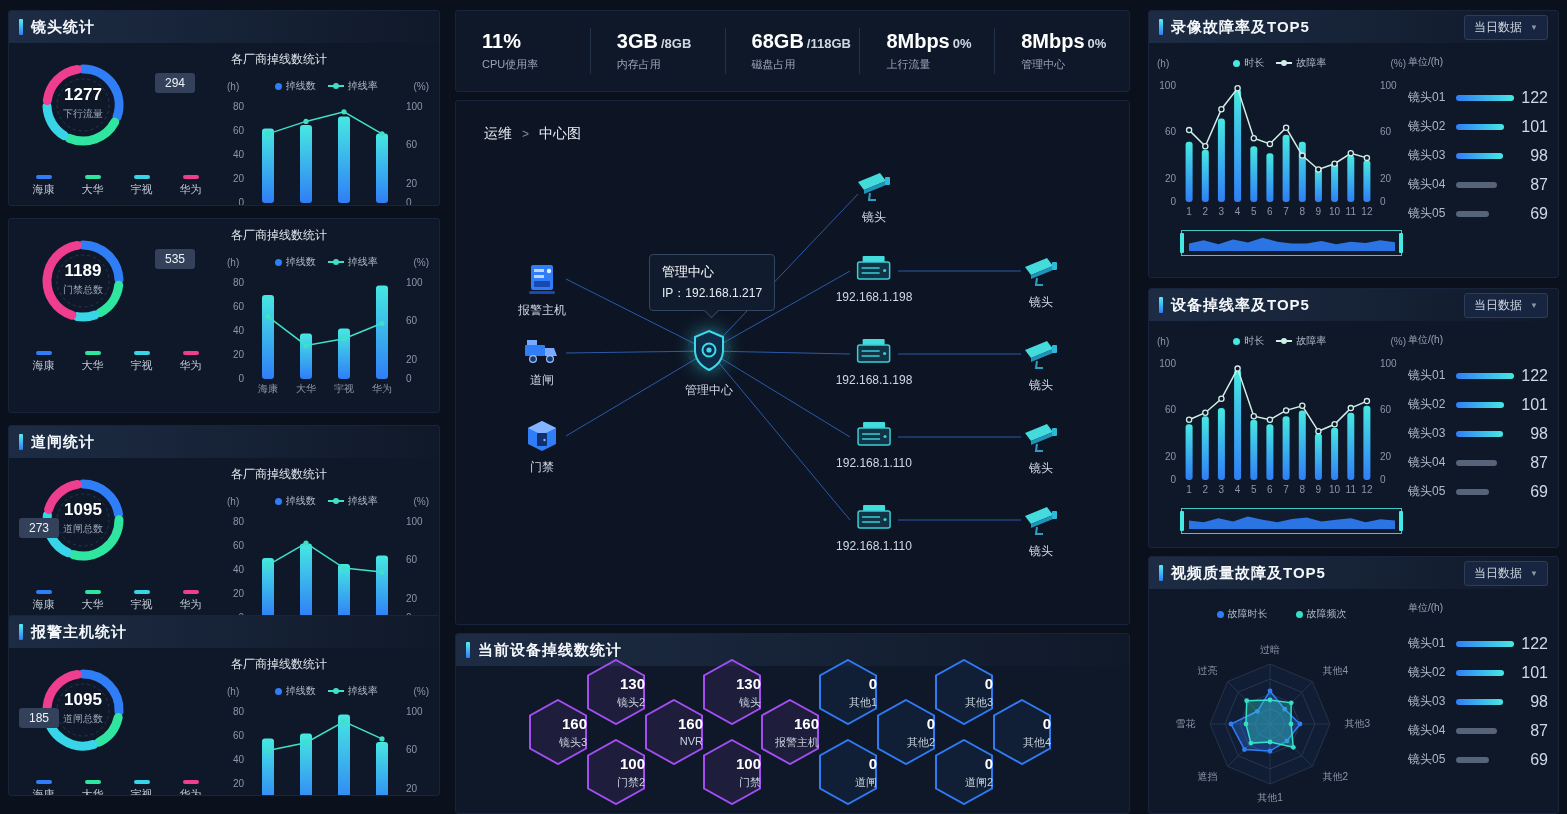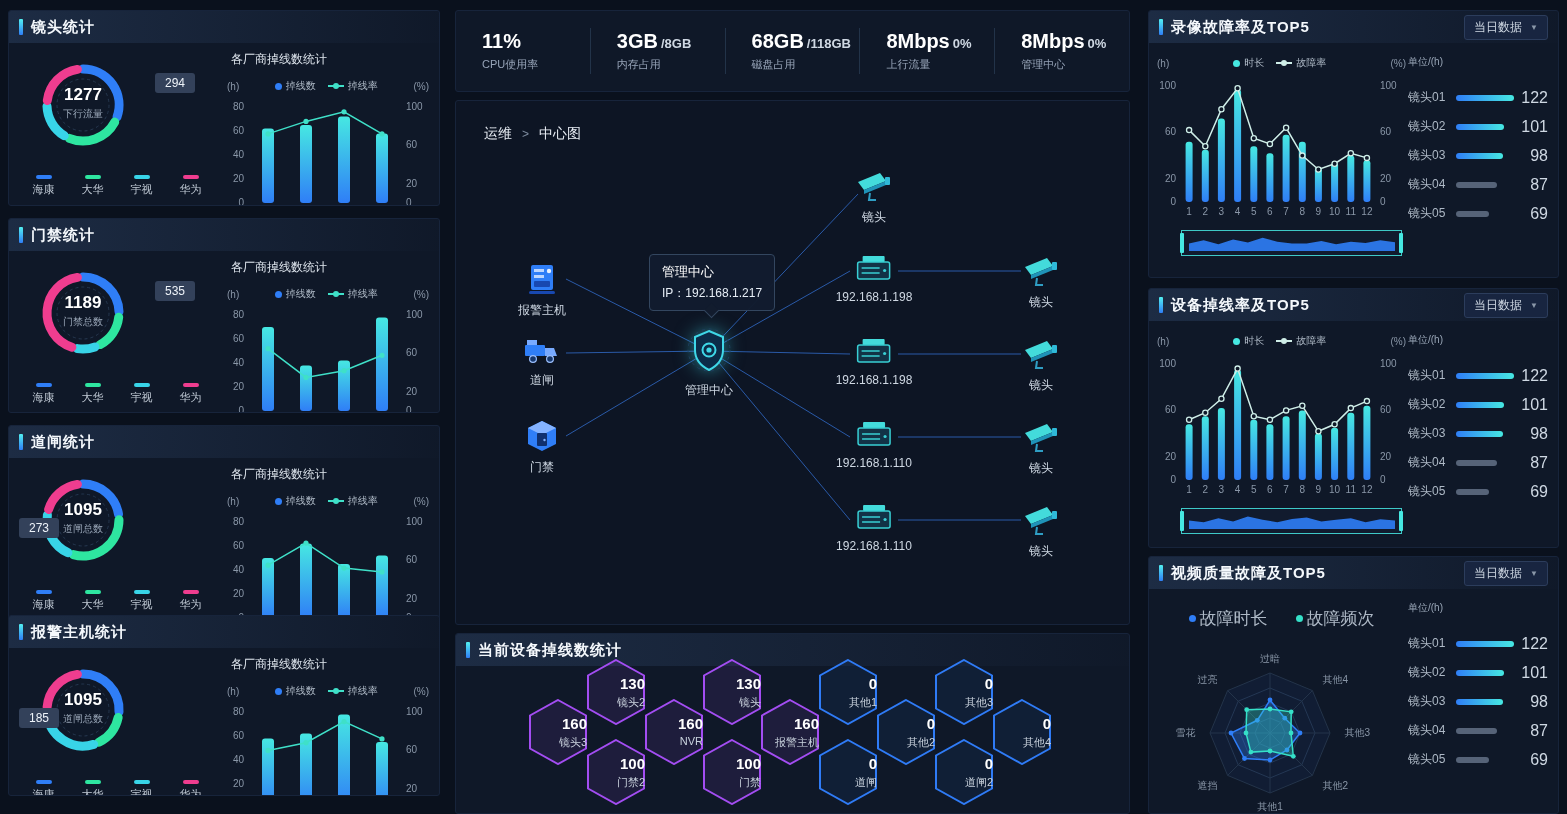--- a/index.html
+++ b/index.html
@@ -75,21 +75,21 @@
 .t5-rows{padding-right:2px}
 .t5-row{display:flex;align-items:center;height:29px}
 .t5-label{width:48px;font-size:12px;color:#aeb9c6;flex:none}
 .t5-bar{height:6px;border-radius:3px;flex:none}
 .t5-bar.blue{background:linear-gradient(90deg,#2f7ef7,#46e8e2)}
 .t5-bar.gray{background:#566378}
 .t5-val{font-size:16px;color:#cfd8e3;margin-left:auto}
 .brush{position:relative;margin:8px 6px 0 26px;height:26px;border:1px solid rgba(70,232,226,0.85);background:rgba(18,30,50,0.6);display:flex;align-items:flex-end;justify-content:center}
 .brush .hl,.brush .hr{position:absolute;top:2px;bottom:2px;width:4px;background:#46e8e2;border-radius:1px;z-index:2}
 .hl{left:-2px}.hr{right:-2px}
-.radar-legend{display:flex;justify-content:center;gap:16px;font-size:17px;color:#aeb9c6;margin-top:8px}
+.radar-legend{display:flex;justify-content:center;gap:16px;font-size:10px;color:#aeb9c6;margin-top:8px}
 </style>
 </head>
 <body>
 
 <div class="screen">
 
   <section class="panel lp" style="top:10px;height:196px">
     <header class="p-head">
       <i class="accent"></i>
       <h2 class="p-title">镜头统计</h2>
@@ -171,24 +171,20 @@
               <text x="43.0" y="115" text-anchor="middle">海康</text>
               <text x="81.0" y="115" text-anchor="middle">大华</text>
               <text x="119.0" y="115" text-anchor="middle">宇视</text>
               <text x="157.0" y="115" text-anchor="middle">华为</text>
             </svg></div>
       </div>
     </div>
   </section>
 
   <section class="panel lp" style="top:218px;height:195px">
-    <header class="p-head">
-      <i class="accent"></i>
-      <h2 class="p-title">门禁统计</h2>
-    </header>
     <div class="lp-body">
       <div class="donut-block">
         <div class="donut-svg"><svg width="112" height="100" viewBox="0 0 112 100">
               <circle cx="56" cy="50" r="26" fill="none" stroke="#263850" stroke-width="1" stroke-dasharray="3 3"></circle>
               <path d="M56.0 14.0 A36 36 0 0 1 92.0 48.7" fill="none" stroke="#2f7ef7" stroke-width="9" stroke-linecap="round"></path>
               <path d="M91.7 54.3 A36 36 0 0 1 73.2 81.6" fill="none" stroke="#2ee6a0" stroke-width="9" stroke-linecap="round"></path>
               <path d="M68.0 83.9 A36 36 0 0 1 50.4 85.6" fill="none" stroke="#38d4e8" stroke-width="9" stroke-linecap="round"></path>
               <path d="M44.9 84.2 A36 36 0 0 1 50.4 14.4" fill="none" stroke="#ef3d8f" stroke-width="9" stroke-linecap="round"></path>
             </svg></div>
         <div class="donut-center">

